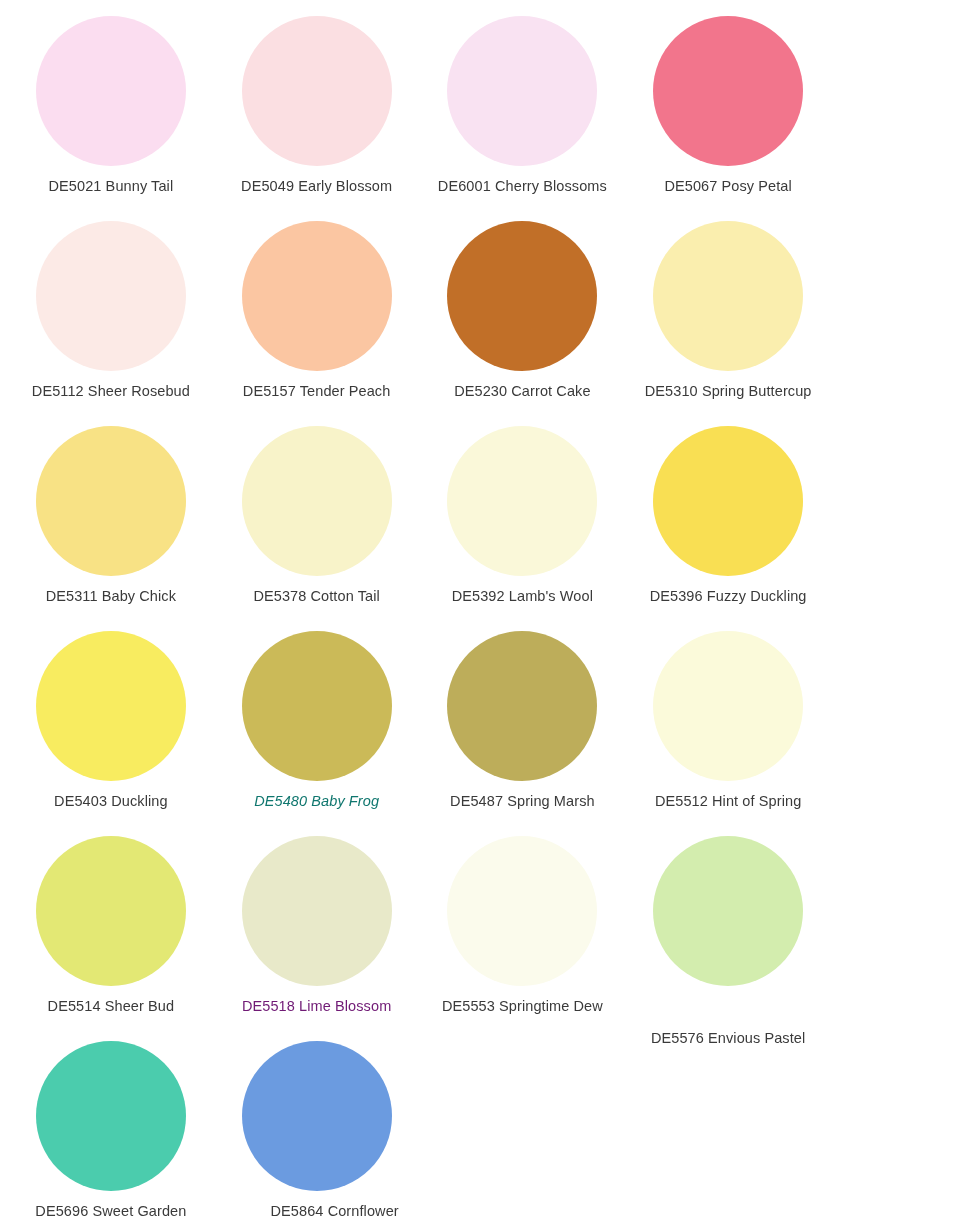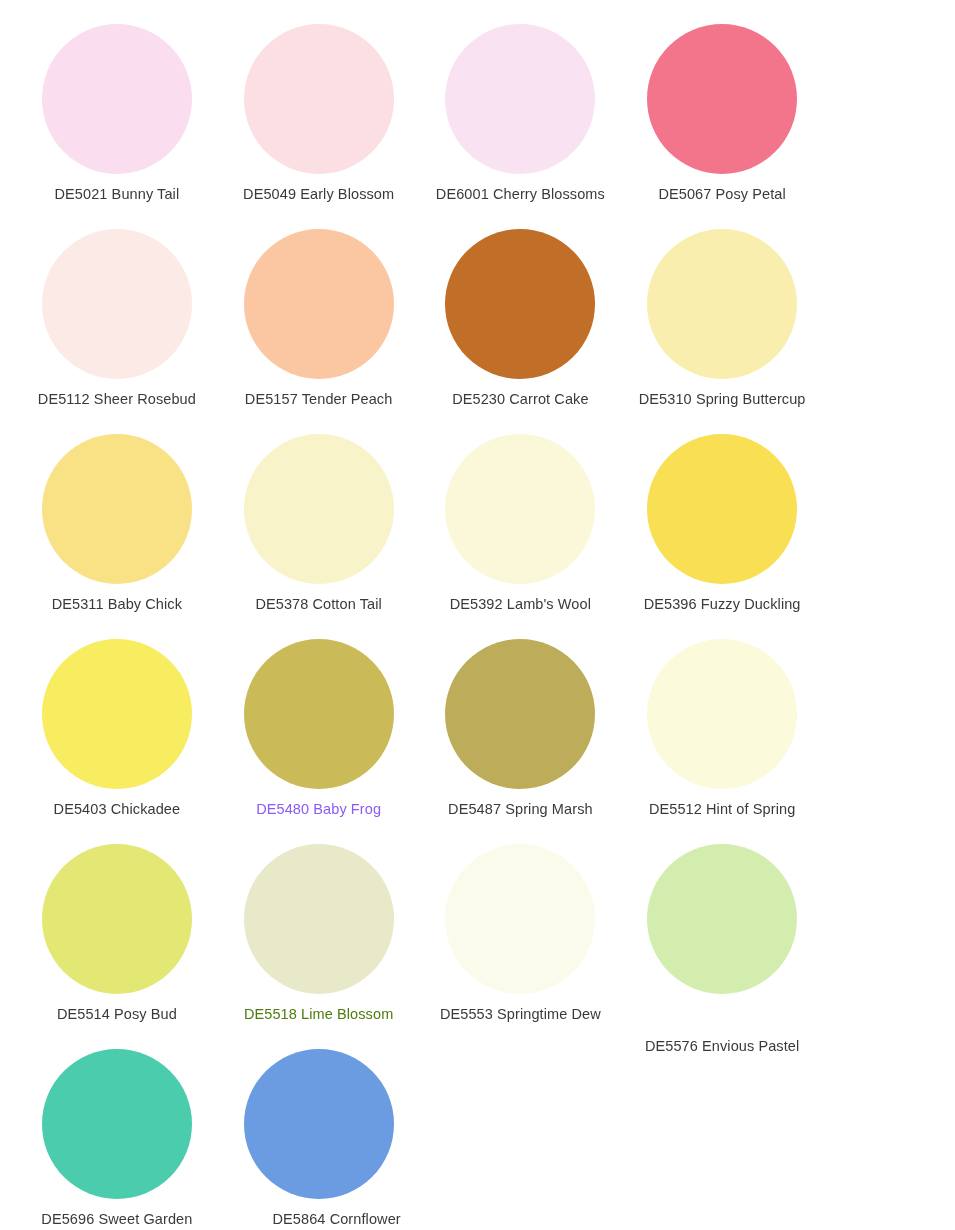--- a/index.html
+++ b/index.html
@@ -14,21 +14,21 @@
     font-family: "Liberation Sans", sans-serif;
     overflow: hidden;
   }
   #swatch-grid {
     display: grid;
     grid-template-columns: repeat(4, 1fr);
     grid-template-rows: repeat(6, 205px);
     width: 839px;
     height: 1230px;
     box-sizing: border-box;
-    padding: 16px;
+    padding: 8px;
   }
   .swatch-cell {
     display: flex;
     flex-direction: column;
     align-items: center;
     justify-content: flex-start;
     box-sizing: border-box;
     padding-top: 8px;
   }
   .swatch-disc {
@@ -94,41 +94,41 @@
     <div class="swatch-cell">
       <div class="swatch-disc" style="background: rgb(250, 248, 217);"></div>
       <div class="swatch-label" style="color: rgb(58, 58, 58);">DE5392 Lamb's Wool</div>
     </div>
     <div class="swatch-cell">
       <div class="swatch-disc" style="background: rgb(249, 223, 83);"></div>
       <div class="swatch-label" style="color: rgb(58, 58, 58);">DE5396 Fuzzy Duckling</div>
     </div>
     <div class="swatch-cell">
       <div class="swatch-disc" style="background: rgb(248, 236, 96);"></div>
-      <div class="swatch-label" style="color: rgb(58, 58, 58);">DE5403 Chickadee</div>
+      <div class="swatch-label" style="color: rgb(58, 58, 58);">DE5403 Duckling</div>
     </div>
     <div class="swatch-cell">
       <div class="swatch-disc" style="background: rgb(203, 186, 88);"></div>
-      <div class="swatch-label" style="color: #8b5cf6;">DE5480 Baby Frog</div>
+      <div class="swatch-label" style="color: #0f766e; font-style: italic;">DE5480 Baby Frog</div>
     </div>
     <div class="swatch-cell">
       <div class="swatch-disc" style="background: rgb(189, 173, 90);"></div>
       <div class="swatch-label" style="color: rgb(58, 58, 58);">DE5487 Spring Marsh</div>
     </div>
     <div class="swatch-cell">
       <div class="swatch-disc" style="background: rgb(251, 250, 218);"></div>
       <div class="swatch-label" style="color: rgb(58, 58, 58);">DE5512 Hint of Spring</div>
     </div>
     <div class="swatch-cell">
       <div class="swatch-disc" style="background: rgb(227, 232, 116);"></div>
-      <div class="swatch-label" style="color: rgb(58, 58, 58);">DE5514 Posy Bud</div>
+      <div class="swatch-label" style="color: rgb(58, 58, 58);">DE5514 Sheer Bud</div>
     </div>
     <div class="swatch-cell">
       <div class="swatch-disc" style="background: rgb(232, 233, 201);"></div>
-      <div class="swatch-label" style="color: #4d7c0f; text-align: right;">DE5518 Lime Blossom</div>
+      <div class="swatch-label" style="color: #701a75; text-align: right;">DE5518 Lime Blossom</div>
     </div>
     <div class="swatch-cell">
       <div class="swatch-disc" style="background: rgb(251, 251, 236);"></div>
       <div class="swatch-label" style="color: rgb(58, 58, 58);">DE5553 Springtime Dew</div>
     </div>
     <div class="swatch-cell">
       <div class="swatch-disc" style="background: rgb(211, 237, 174);"></div>
       <div class="swatch-label" style="color: rgb(58, 58, 58); margin-top: 45px;">DE5576 Envious Pastel</div>
     </div>
     <div class="swatch-cell">

